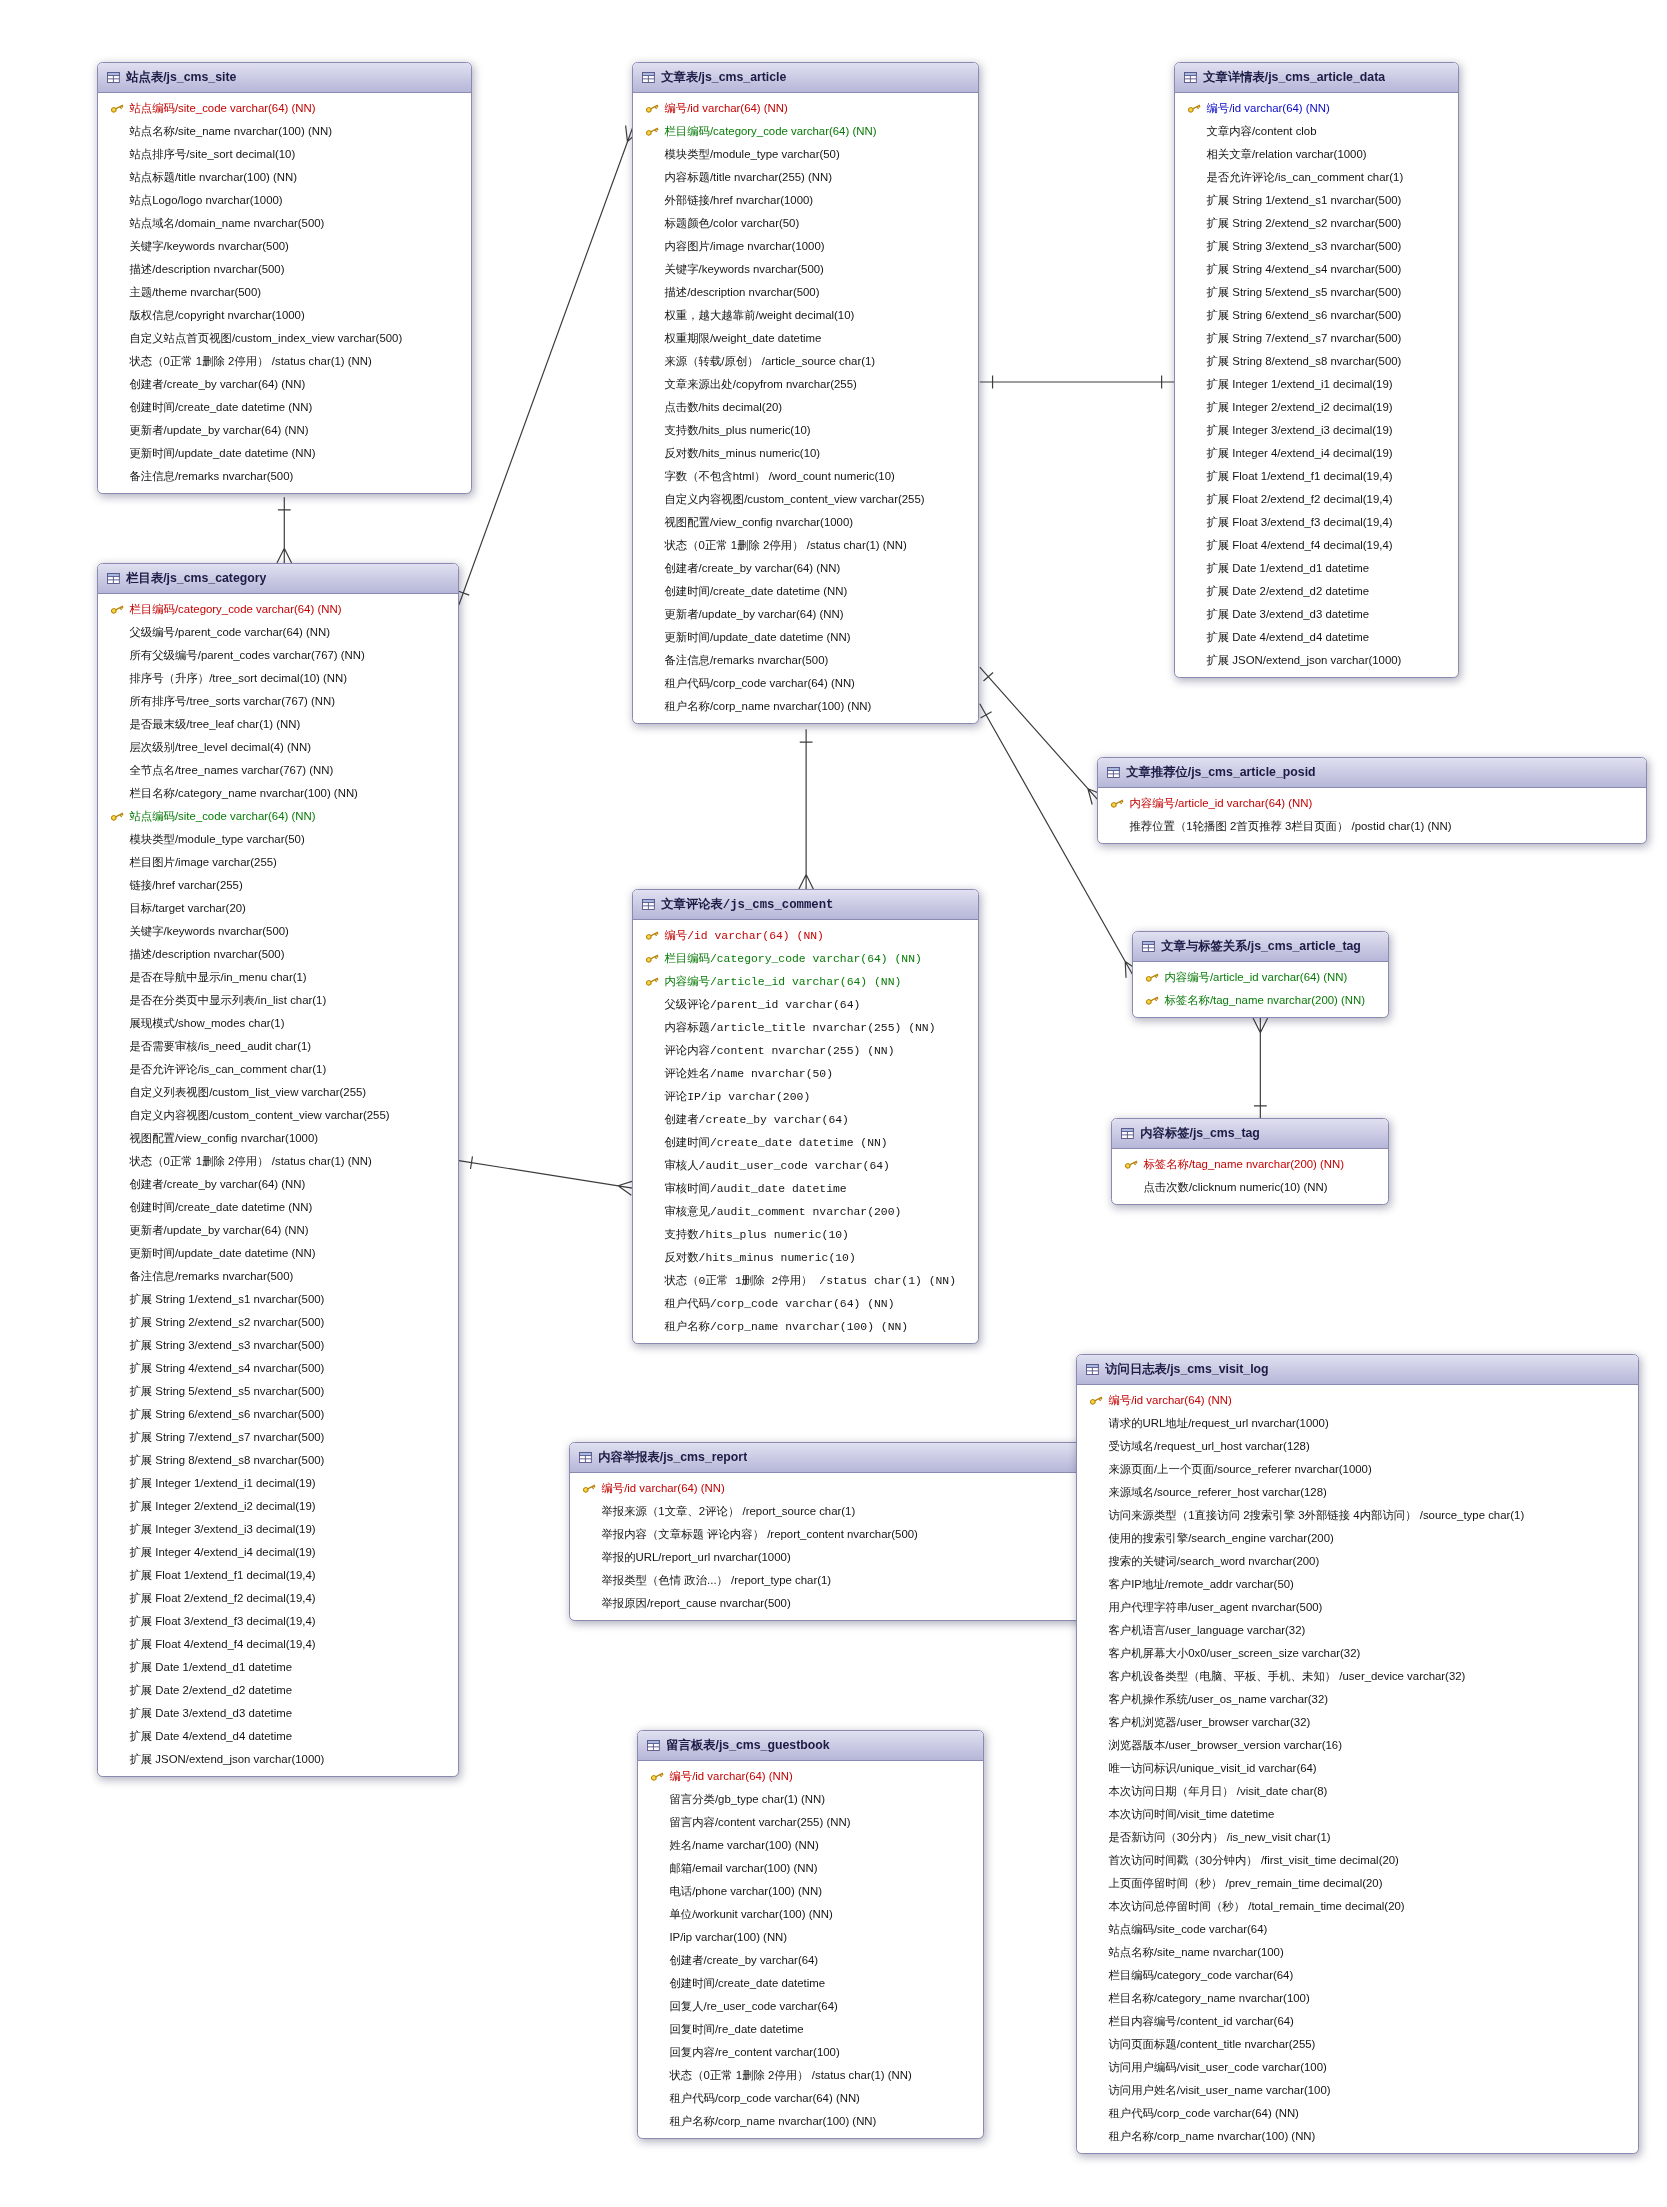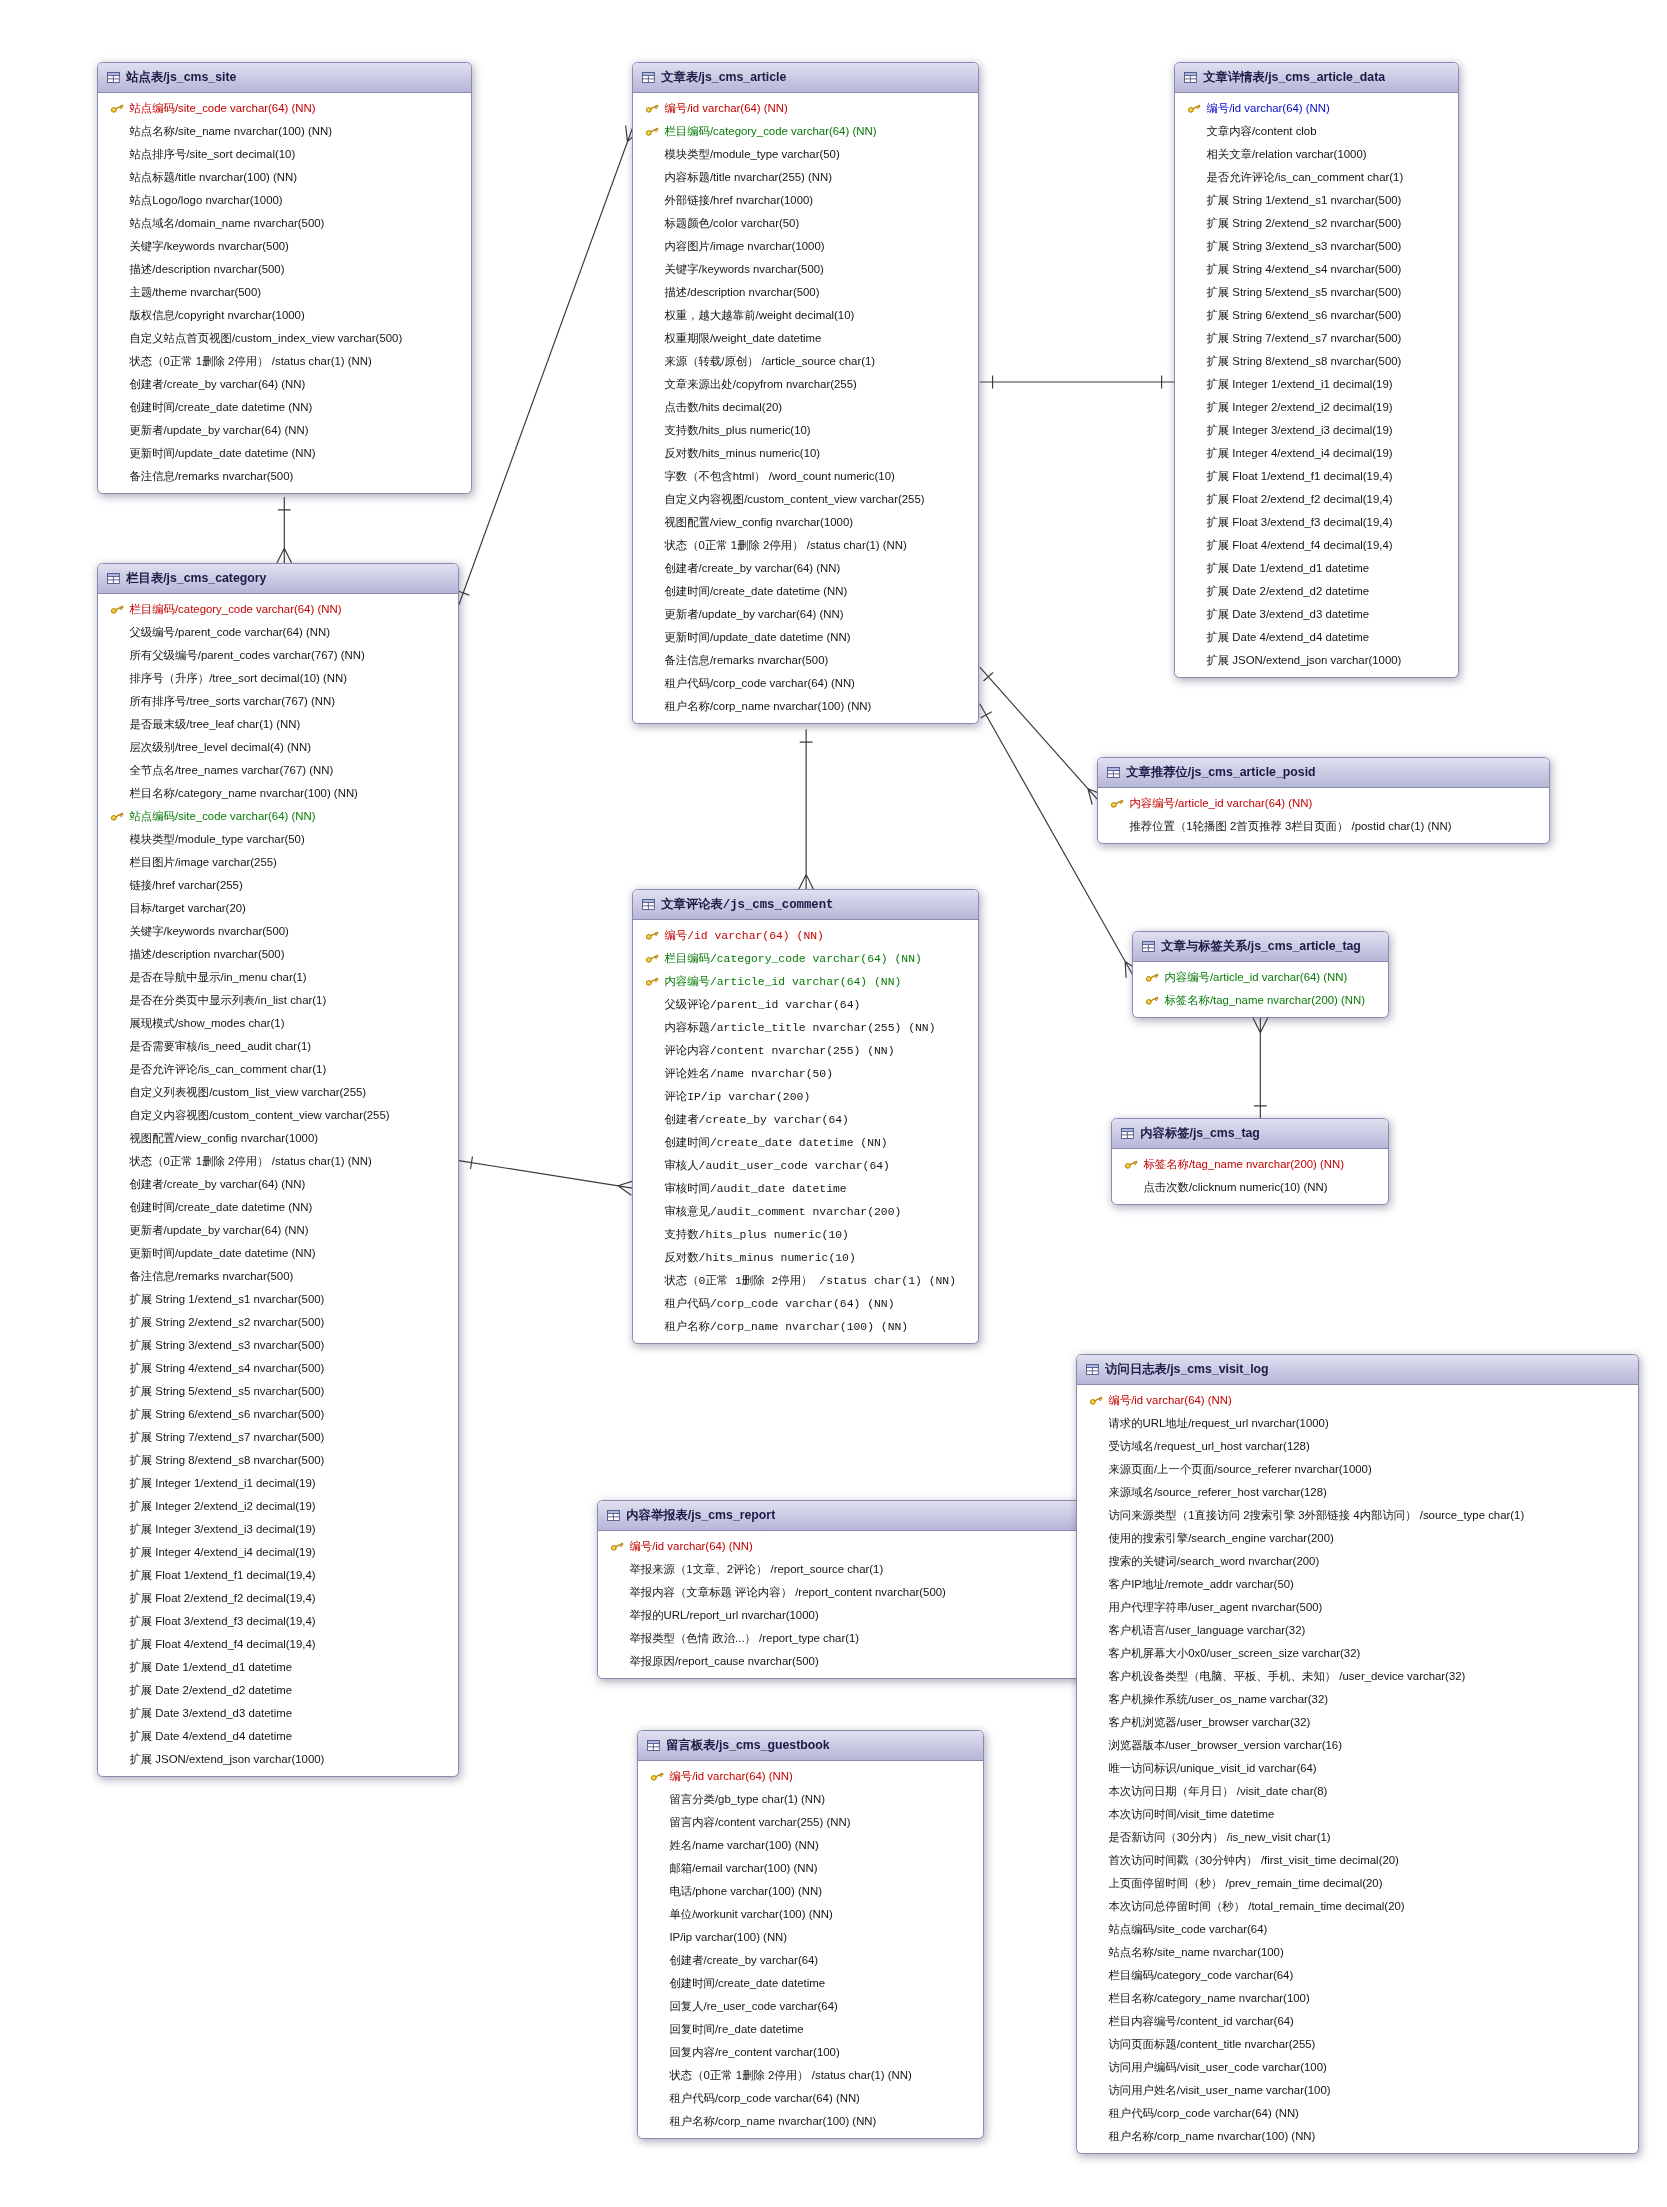--- a/index.html
+++ b/index.html
@@ -601,21 +601,21 @@
         <div class="row">
           <span class="gutter"></span>
           <span class="flabel">扩展 Date 4/extend_d4 datetime</span>
         </div>
         <div class="row">
           <span class="gutter"></span>
           <span class="flabel">扩展 JSON/extend_json varchar(1000)</span>
         </div>
       </div>
   </div>
-    <div class="table-card" style="left: 1097px; top: 757px; width: 453px;">
+    <div class="table-card" style="left: 1097px; top: 757px; width: 550px;">
     <div class="table-header">
       <span class="table-icon">
         <svg width="12.8" height="11" viewBox="0 0 14 12">
           <rect x="0.5" y="0.5" width="13" height="11" fill="#ffffff" stroke="#56568a"></rect>
           <rect x="0.5" y="0.5" width="13" height="3.4" fill="#a9b9de" stroke="#56568a"></rect>
           <line x1="0.5" y1="7.5" x2="13.5" y2="7.5" stroke="#56568a"></line>
           <line x1="7" y1="3.9" x2="7" y2="11.5" stroke="#56568a"></line>
         </svg>
       </span>
       <span class="table-title">文章推荐位/js_cms_article_posid</span>
@@ -792,21 +792,21 @@
         <div class="row">
           <span class="gutter"></span>
           <span class="flabel">租户代码/corp_code varchar(64) (NN)</span>
         </div>
         <div class="row">
           <span class="gutter"></span>
           <span class="flabel">租户名称/corp_name nvarchar(100) (NN)</span>
         </div>
       </div>
   </div>
-    <div class="table-card" style="left: 569px; top: 1500px; width: 516px; margin-left: 28px;">
+    <div class="table-card" style="left: 569px; top: 1442px; width: 516px;">
     <div class="table-header">
       <span class="table-icon">
         <svg width="12.8" height="11" viewBox="0 0 14 12">
           <rect x="0.5" y="0.5" width="13" height="11" fill="#ffffff" stroke="#56568a"></rect>
           <rect x="0.5" y="0.5" width="13" height="3.4" fill="#a9b9de" stroke="#56568a"></rect>
           <line x1="0.5" y1="7.5" x2="13.5" y2="7.5" stroke="#56568a"></line>
           <line x1="7" y1="3.9" x2="7" y2="11.5" stroke="#56568a"></line>
         </svg>
       </span>
       <span class="table-title">内容举报表/js_cms_report</span>

